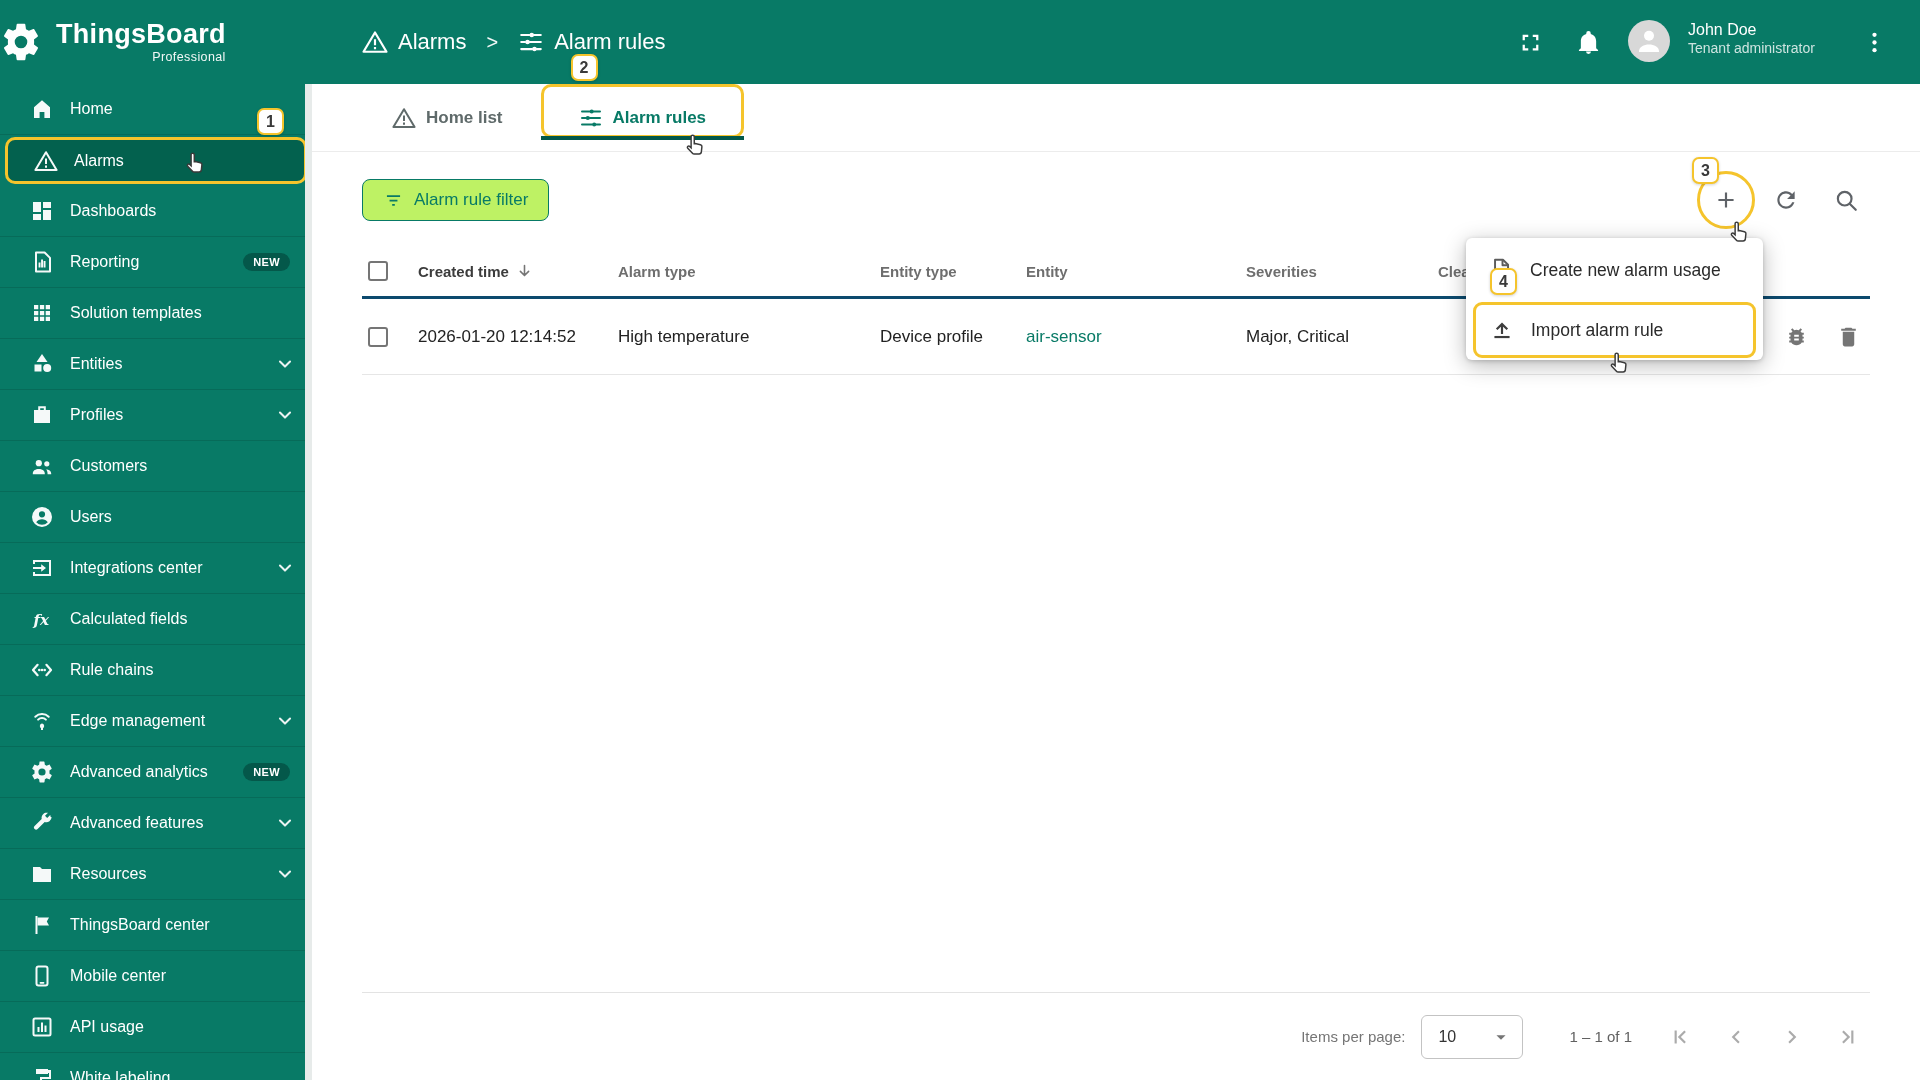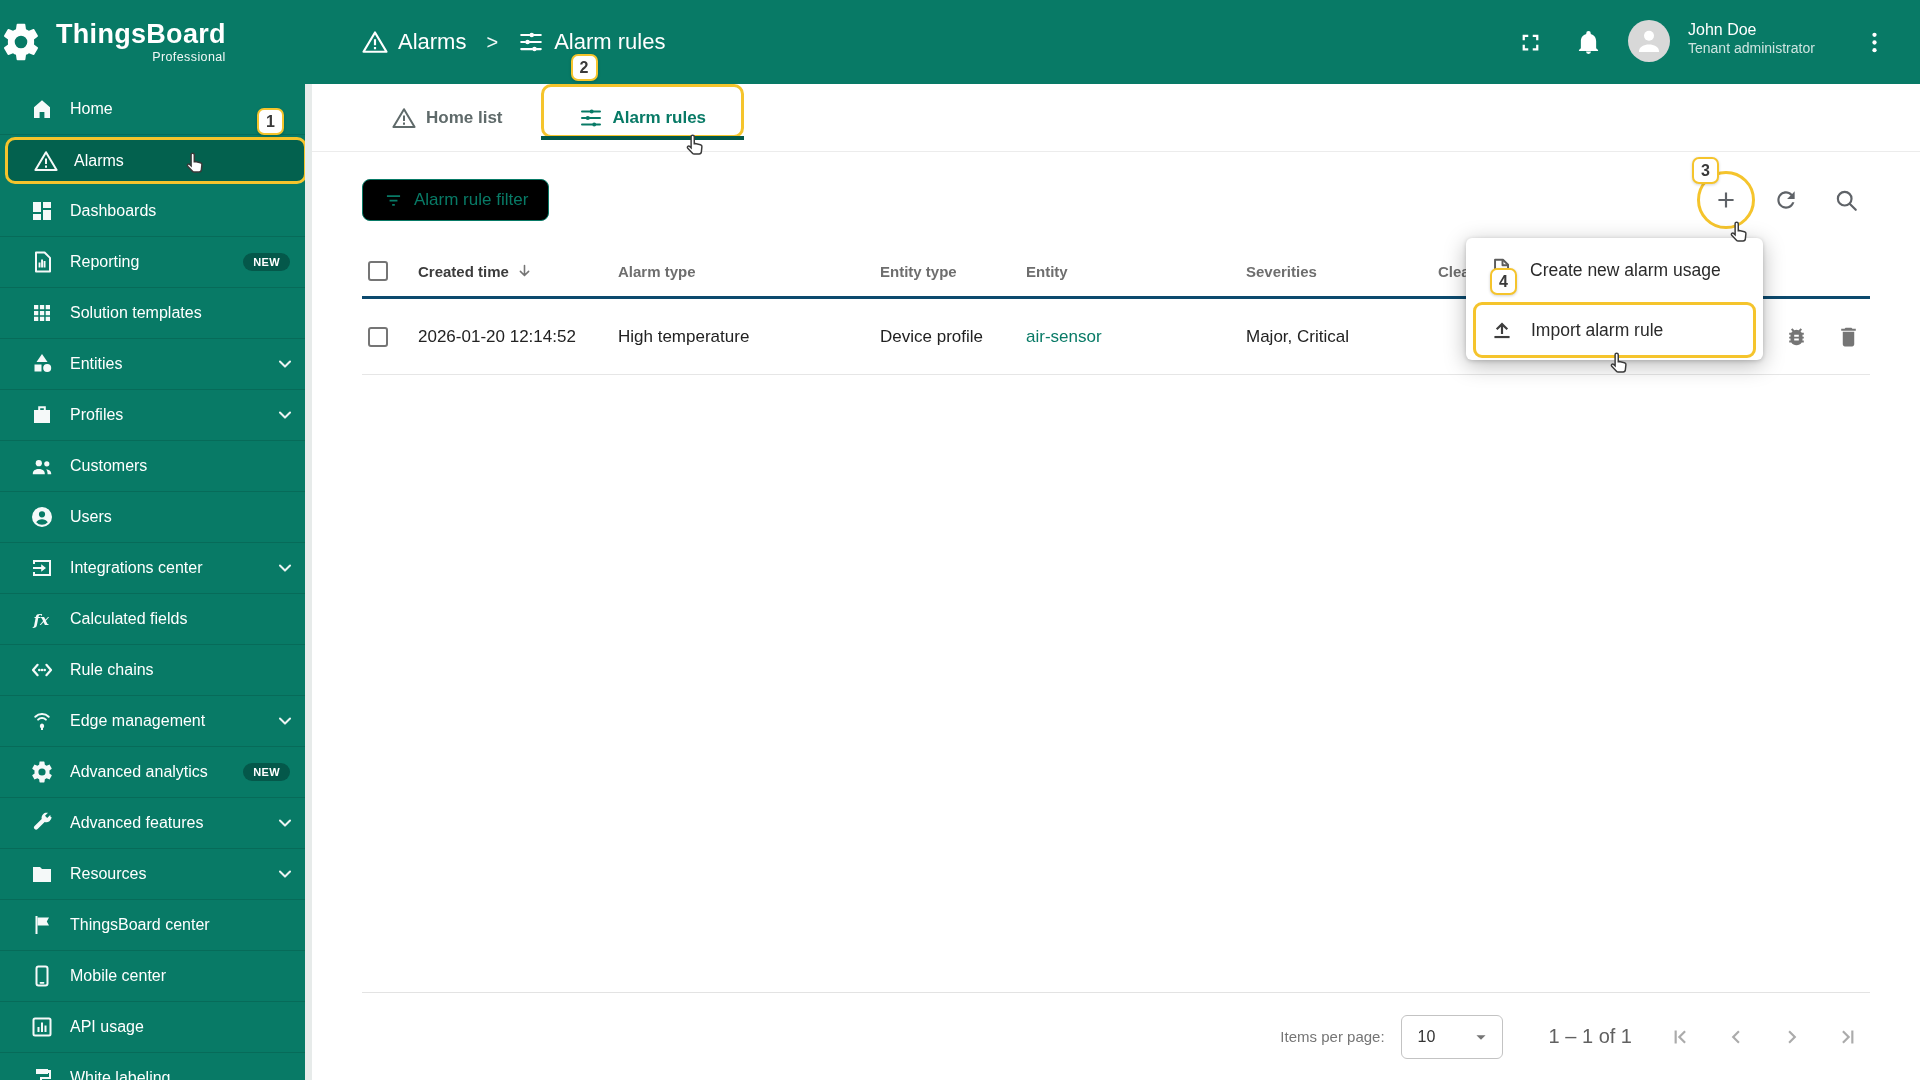--- a/index.html
+++ b/index.html
@@ -56,21 +56,21 @@
   .tabbar{height:68px;flex:none;display:flex;align-items:stretch;padding-left:42px;border-bottom:1px solid #ECECEC;background:#fff;}
   .tab{position:relative;display:flex;align-items:center;justify-content:center;gap:10px;padding:0 38px;font-size:17px;font-weight:600;color:#5F6A6A;cursor:pointer;}
   .tab .icw{width:24px;height:24px;}
   .tab.active{color:var(--green);}
   .tab-outline{position:absolute;left:0;right:0;top:0;bottom:13px;border:3px solid var(--yellow);border-radius:10px;pointer-events:none;}
   .tab-ink{position:absolute;left:0;right:0;bottom:11px;height:4px;background:var(--ink);}
   .tab-co{left:30px;top:-30px;}
 
   .content{flex:1;display:flex;flex-direction:column;padding:0 50px;}
   .toolbar{margin-top:24px;height:48px;flex:none;display:flex;align-items:center;}
-  .filter-btn{height:42px;display:flex;align-items:center;gap:10px;padding:0 20px;border:1px solid var(--green);border-radius:8px;background:#000000;color:var(--green);font-size:17px;font-weight:500;font-family:inherit;cursor:pointer;}
+  .filter-btn{height:42px;display:flex;align-items:center;gap:10px;padding:0 20px;border:1px solid var(--green);border-radius:8px;background:#bef264;color:var(--green);font-size:17px;font-weight:500;font-family:inherit;cursor:pointer;}
   .filter-btn .icw{width:21px;height:21px;}
   .tb-actions{margin-left:auto;display:flex;align-items:center;gap:12px;}
   .icon-btn.ringed::after{content:'';position:absolute;inset:-5px;border:3px solid var(--yellow);border-radius:50%;}
   .icon-btn .icw{width:26px;height:26px;}
   .act-co{left:-10px;top:-19px;}
 
   .table-section{margin-top:22px;flex:none;}
   .tgrid{display:grid;grid-template-columns:56px 200px 262px 146px 220px 192px 1fr 132px;align-items:center;}
   .thead{height:53px;border-bottom:3px solid #0c4a6e;}
   .th{display:flex;align-items:center;gap:6px;font-size:15px;font-weight:600;color:var(--hdr-gray);cursor:pointer;}
@@ -83,21 +83,21 @@
   .entity-link{color:var(--green);cursor:pointer;text-decoration:none;}
   .col-actions{display:flex;justify-content:flex-end;gap:8px;padding-right:0;}
   .icon-btn.sm{width:44px;height:44px;color:#757575;}
   .icon-btn.sm .icw{width:25px;height:25px;}
 
   .flex-spacer{flex:1;}
   .pagination{flex:none;height:88px;border-top:1px solid #E3E3E3;display:flex;align-items:center;justify-content:flex-end;gap:0;color:#616161;}
   .pg-label{font-size:15px;color:#757575;}
   .pg-select{width:102px;height:44px;border:1px solid #C3C3C3;border-radius:6px;display:flex;align-items:center;padding:0 10px 0 16px;margin-left:16px;font-size:16px;color:#333;cursor:pointer;}
   .pg-select .icw{margin-left:auto;width:22px;height:22px;color:#757575;}
-  .pg-range{font-size:20px;margin:0 26px 0 46px;color:#616161;}
+  .pg-range{font-size:15px;margin:0 26px 0 46px;color:#616161;}
   .pg-nav{display:flex;align-items:center;gap:12px;}
   .pg-btn{width:44px;height:44px;border:none;background:transparent;border-radius:50%;color:#ABABAB;display:flex;align-items:center;justify-content:center;cursor:pointer;}
   .pg-btn .icw{width:26px;height:26px;}
 
   
   .ctx-menu{position:absolute;left:1466px;top:238px;width:297px;background:#fff;border-radius:6px;box-shadow:0 5px 22px rgba(0,0,0,.28),0 1px 4px rgba(0,0,0,.18);z-index:50;padding:2px 0 2px;}
   .menu-item{height:60px;display:flex;align-items:center;gap:16px;padding:0 22px;font-size:17.5px;color:#2a2a2a;cursor:pointer;}
   .menu-item .icw{width:26px;height:26px;color:#5c5c5c;}
   .menu-item.highlighted{height:56px;border:3px solid var(--yellow);border-radius:9px;margin:2px 7px 0;padding:0 13px;}
   .menu-item.highlighted .icw{color:#3e3e3e;}

